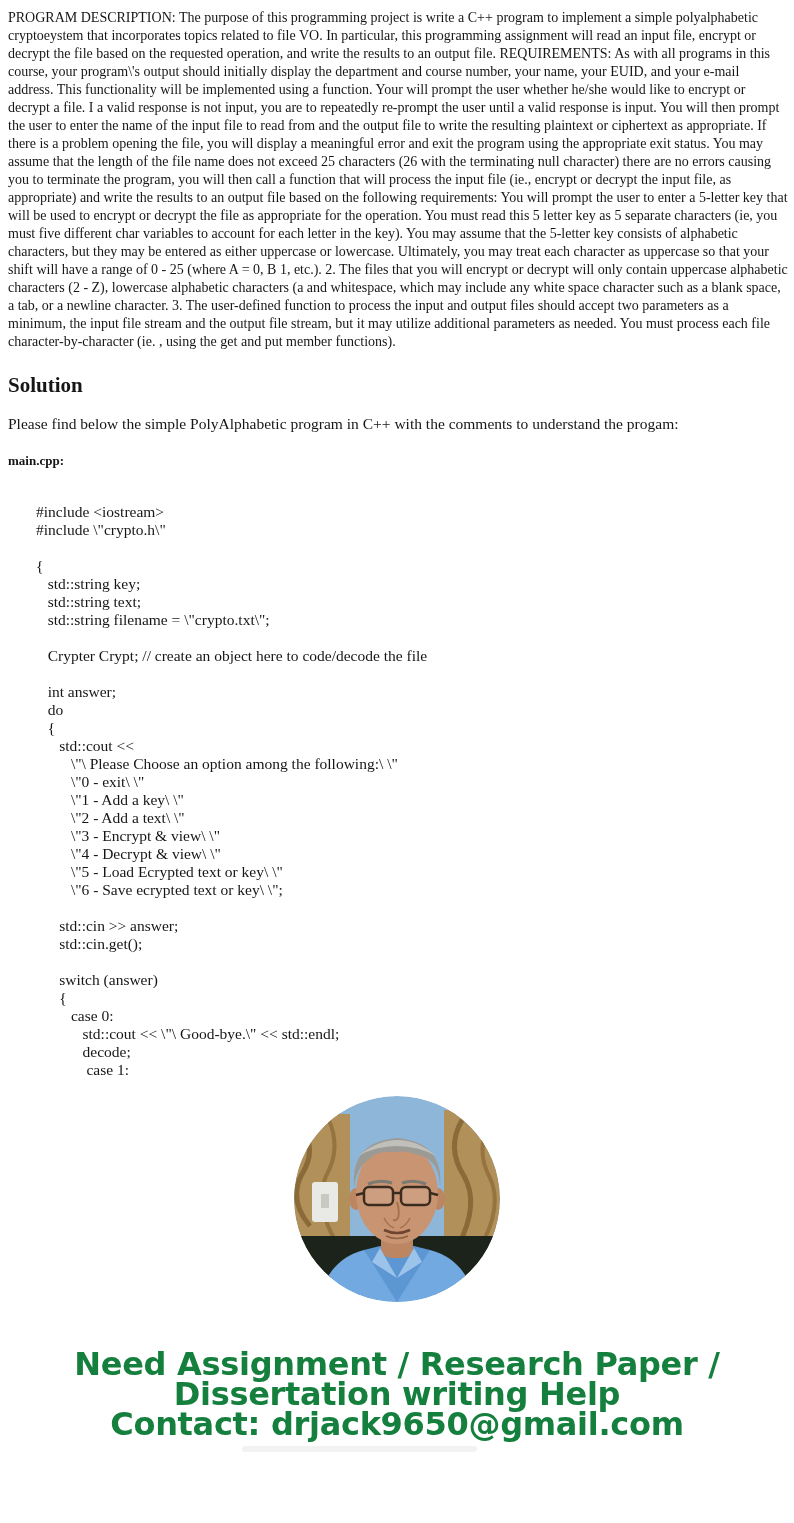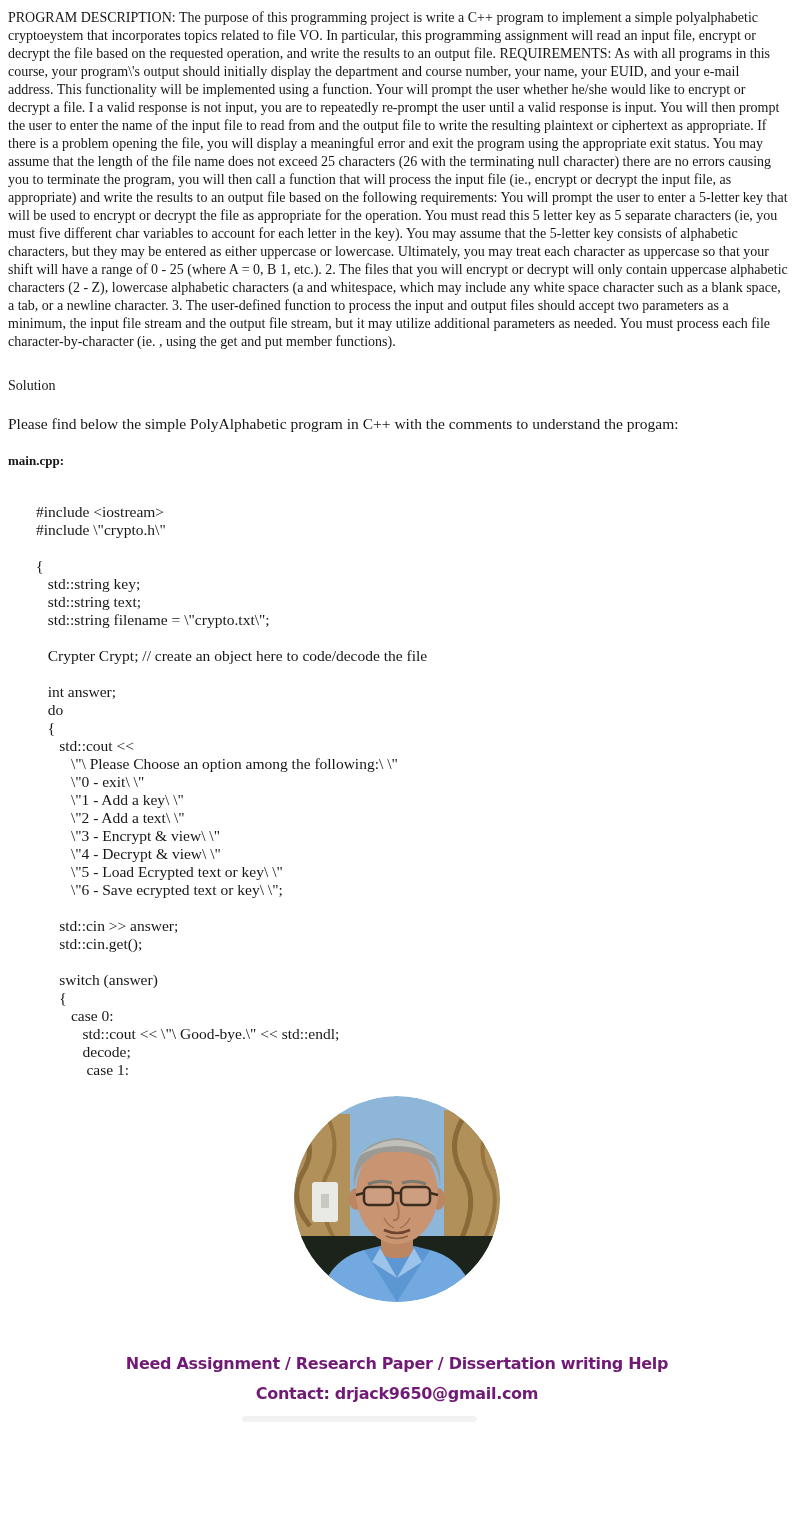--- a/index.html
+++ b/index.html
@@ -2,29 +2,29 @@
 <html><head>
 <meta charset="utf-8">
 <style>
   html,body{margin:0;padding:0;}
   body{
     width:794px;height:1523px;overflow:hidden;background:#ffffff;
     font-family:"Liberation Serif",serif;color:#161616;
   }
   .doc{padding:9px 8px 0 8px;}
   .desc{margin:0;width:780px;font-size:14px;line-height:18px;}
-  .solution-heading{margin:25px 0 0 0;font-size:14px;font-weight:normal;line-height:19px;}
+  .solution-heading{margin:25px 0 0 0;font-size:21px;font-weight:bold;line-height:19px;}
   .intro{margin:20px 0 0 0;font-size:15.5px;line-height:18px;}
   .file-label{margin:19px 0 0 0;font-size:13px;font-weight:bold;line-height:18px;}
   .code{margin-top:33px;height:582px;overflow:hidden;}
   .code-line{white-space:pre;font-size:15.5px;line-height:18px;min-height:18px;margin-left:28px;}
   .avatar-wrap{width:206px;height:206px;margin:11px auto 0 auto;border-radius:50%;overflow:hidden;}
   .avatar-wrap svg{display:block;}
   .footer{margin-top:47px;text-align:center;font-family:"DejaVu Sans",sans-serif;font-weight:bold;
-          font-size:16px;line-height:30px;color:#701a75;letter-spacing:-0.3px;}
+          font-size:32px;line-height:30px;color:#15803d;letter-spacing:-0.3px;}
   .footer-line{max-width:745px;margin:0 auto;}
   .smudge{width:235px;height:6px;background:#f2f2f2;border-radius:3px;margin:7px 0 0 242px;}
 </style>
 </head>
 <body>
 
 <main class="doc">
   <p class="desc">PROGRAM DESCRIPTION: The purpose of this programming project is write a C++ program to implement a simple polyalphabetic cryptoeystem that incorporates topics related to file VO. In particular, this programming assignment will read an input file, encrypt or decrypt the file based on the requested operation, and write the results to an output file. REQUIREMENTS: As with all programs in this course, your program\'s output should initially display the department and course number, your name, your EUID, and your e-mail address. This functionality will be implemented using a function. Your will prompt the user whether he/she would like to encrypt or decrypt a file. I a valid response is not input, you are to repeatedly re-prompt the user until a valid response is input. You will then prompt the user to enter the name of the input file to read from and the output file to write the resulting plaintext or ciphertext as appropriate. If there is a problem opening the file, you will display a meaningful error and exit the program using the appropriate exit status. You may assume that the length of the file name does not exceed 25 characters (26 with the terminating null character) there are no errors causing you to terminate the program, you will then call a function that will process the input file (ie., encrypt or decrypt the input file, as appropriate) and write the results to an output file based on the following requirements: You will prompt the user to enter a 5-letter key that will be used to encrypt or decrypt the file as appropriate for the operation. You must read this 5 letter key as 5 separate characters (ie, you must five different char variables to account for each letter in the key). You may assume that the 5-letter key consists of alphabetic characters, but they may be entered as either uppercase or lowercase. Ultimately, you may treat each character as uppercase so that your shift will have a range of 0 - 25 (where A = 0, B 1, etc.). 2. The files that you will encrypt or decrypt will only contain uppercase alphabetic characters (2 - Z), lowercase alphabetic characters (a and whitespace, which may include any white space character such as a blank space, a tab, or a newline character. 3. The user-defined function to process the input and output files should accept two parameters as a minimum, the input file stream and the output file stream, but it may utilize additional parameters as needed. You must process each file character-by-character (ie. , using the get and put member functions).</p>
   <h2 class="solution-heading">Solution</h2>
   <p class="intro">Please find below the simple PolyAlphabetic program in C++ with the comments to understand the progam:</p>

